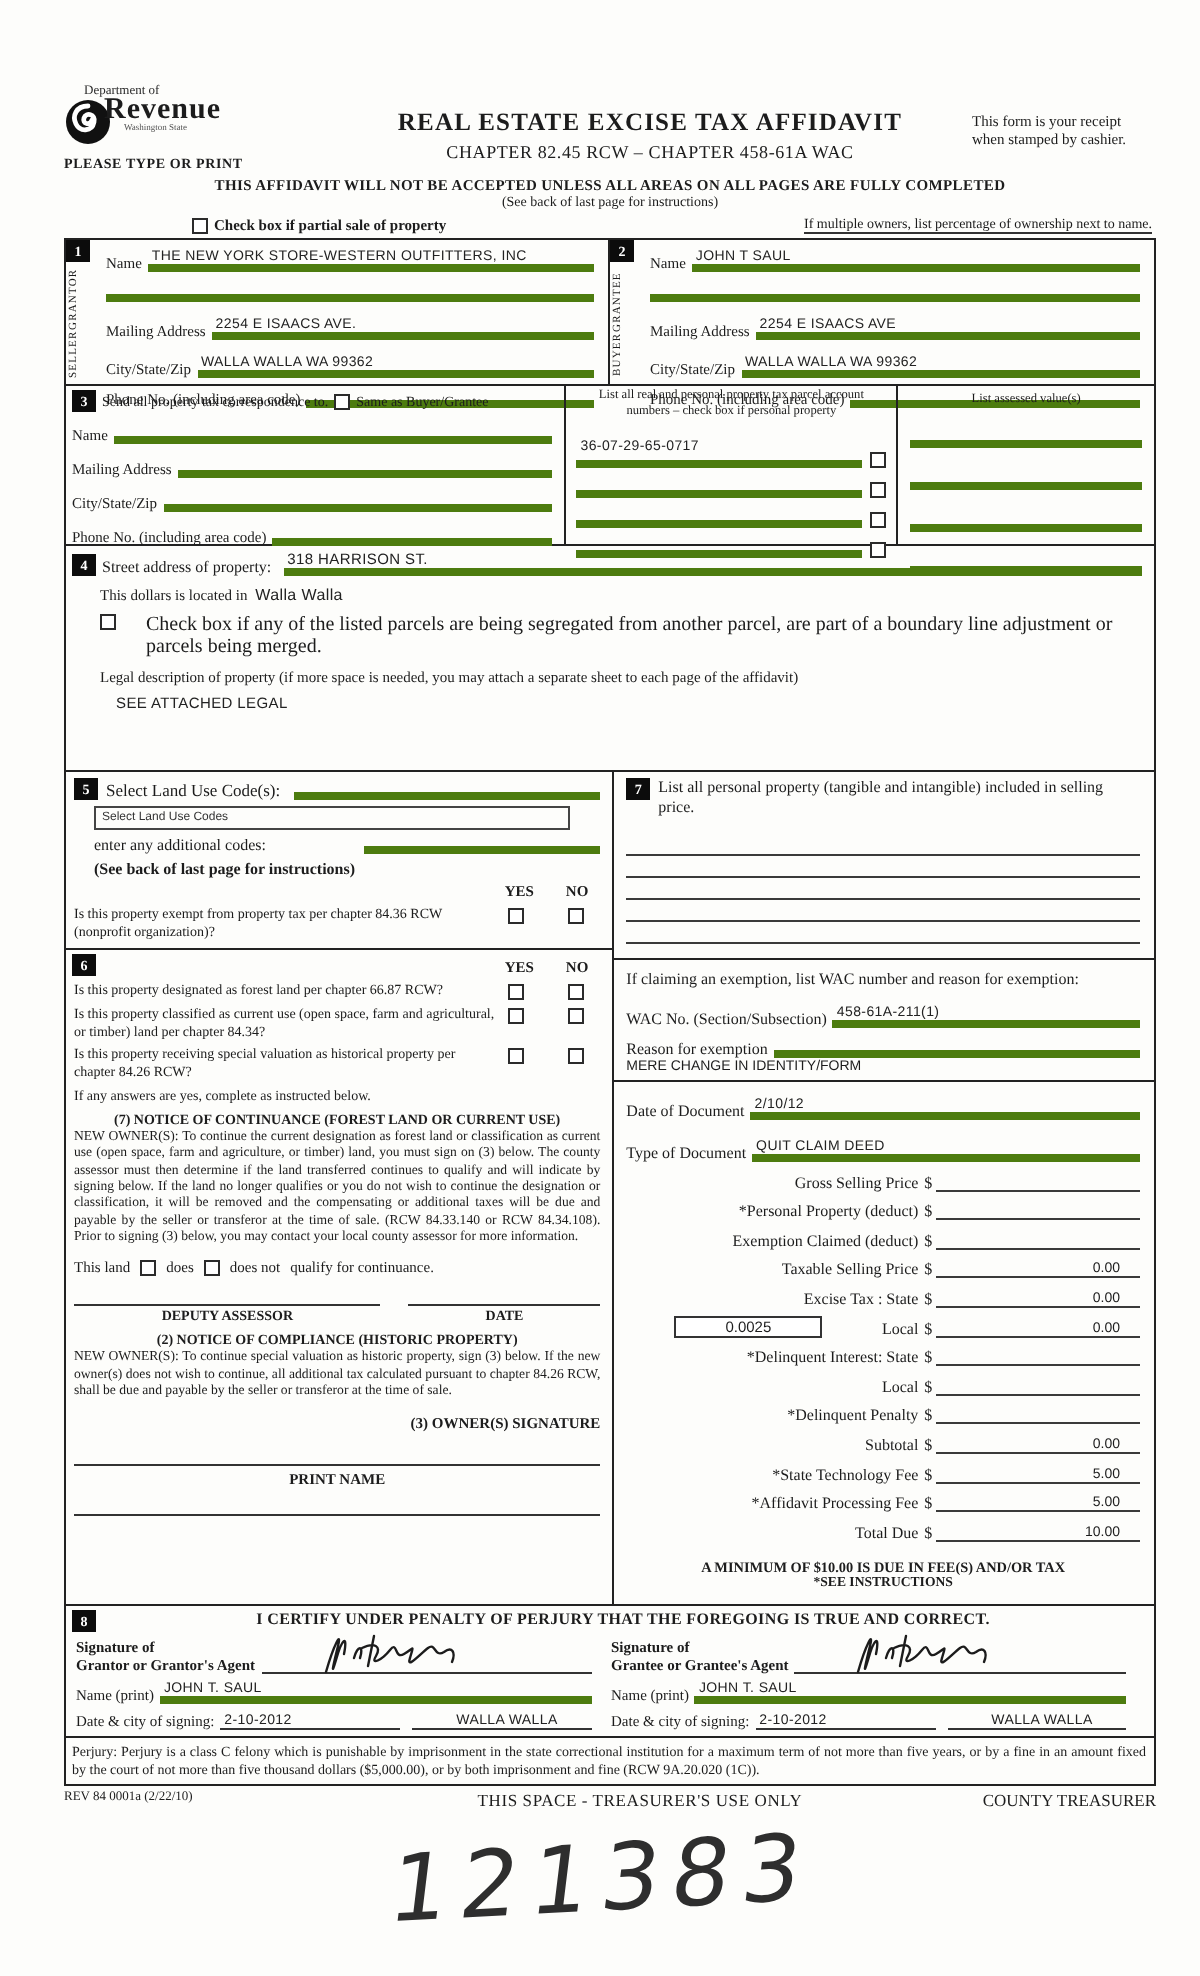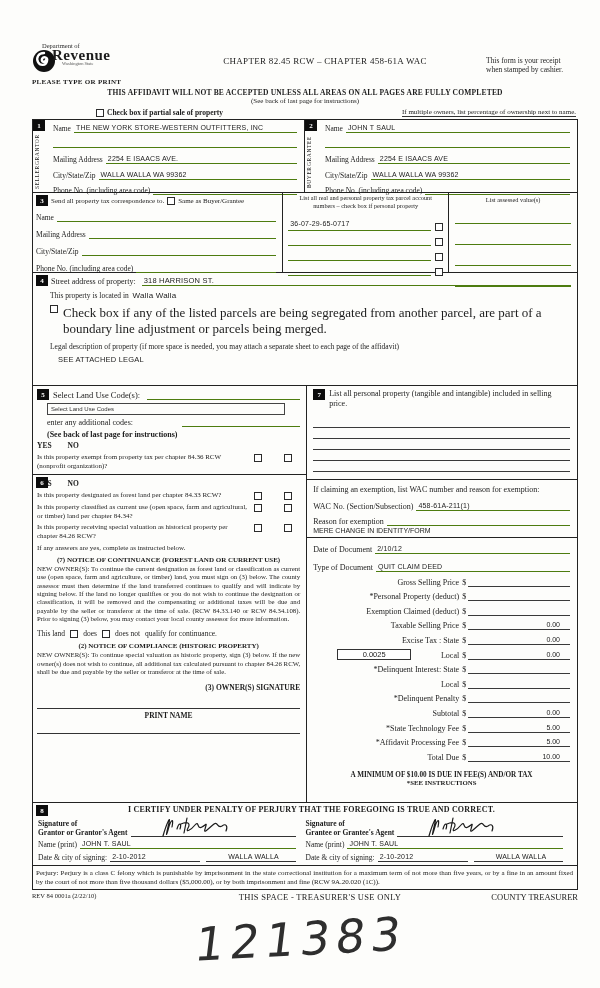--- a/index.html
+++ b/index.html
@@ -31,21 +31,21 @@
   .presale-row { display:flex; justify-content:space-between; align-items:flex-end; font-size:7.5px; margin:3px 2px 1px 2px; }
   .presale-left { display:flex; align-items:center; gap:3px; margin-left:62px;font-weight:bold; }
   .mult-owners { font-size:7px; border-bottom:1px solid #333; }
 
   
   .cb { display:inline-block; width:8px; height:8px; border:1px solid #2b2b2b; background:#fff; vertical-align:middle; flex:0 0 auto; }
   .numbox { display:inline-flex; align-items:center; justify-content:center; width:12px; height:11px;
             background:#0c0c0c; color:#fff; font-size:7px; font-weight:bold; flex:0 0 auto; }
   .fl { display:flex; align-items:flex-end; font-size:7.5px; margin-top:6px; }
   .fl .lab { white-space:nowrap; }
-  .uline { flex:1; border-bottom:1px solid #4d7c0f; min-height:9px; margin-left:3px; }
+  .uline { flex:1; border-bottom:4px solid #4d7c0f; min-height:9px; margin-left:3px; }
   .typed { font-family:"Liberation Sans", sans-serif; font-size:7px; color:#222; letter-spacing:0.2px; padding-left:2px; }
 
   
   .mainbox { border:1.5px solid #222; margin-top:2px; }
 
   
   .rowA { display:flex; border-bottom:1.5px solid #222; height:73px; }
   .half { width:50%; display:flex; }
   .half.left { border-right:1px solid #222; }
   .sidecol { width:16px; position:relative; }
@@ -64,37 +64,37 @@
   .b-col2 .colhdr { font-size:6.3px; text-align:center; line-height:7.5px; }
   .parcel-row { display:flex; align-items:flex-end; gap:4px; margin-top:6px; }
   .b-col3 { flex:1; padding:1px 6px; }
   .b-col3 .colhdr { font-size:6.3px; text-align:center; margin-top:2px; }
   .b-col3 .uline { margin-top:12px; margin-left:0; }
 
   
   .rowC { border-bottom:1px solid #222; padding:2px 6px 2px 3px; height:113px; }
   .street-row { display:flex; align-items:flex-end; gap:3px; font-size:8px; }
   .located-row { font-size:7.5px; margin:5px 0 0 14px; }
-  .seg-row { display:flex; align-items:flex-start; gap:5px; font-size:13px; margin:5px 0 0 14px; }
+  .seg-row { display:flex; align-items:flex-start; gap:15px; font-size:10px; margin:5px 0 0 14px; }
   .legal-lab { font-size:7.5px; margin:5px 0 0 14px; }
   .legal-val { margin:4px 0 0 20px; font-size:7.5px; }
 
   
   .rowD { display:flex; border-bottom:1.5px solid #222; height:417px; }
   .d-left { width:50.4%; border-right:1px solid #222; display:flex; flex-direction:column; }
   .d-right { flex:1; padding:3px 7px 0 6px; }
 
   .sec5 { border-bottom:1px solid #222; padding:3px 6px 4px 4px; }
   .sec5-title-row { display:flex; align-items:flex-end; gap:4px; font-size:8.5px; }
   .dropdown { border:1px solid #444; height:12px; margin:3px 0 0 10px; width:238px;
               font-family:"Liberation Sans", sans-serif; font-size:6px; color:#333;
               display:flex; align-items:center; padding-left:3px; }
   .addl-row { display:flex; align-items:flex-start; font-size:8px; margin:3px 0 0 10px;gap:46px; }
   .instr { font-size:8px; font-weight:bold; margin:3px 0 0 10px; }
-  .yn-head { display:flex; gap:16px; font-size:7.5px; font-weight:bold; padding-right:6px; margin-top:2px; }
+  .yn-head { display:flex; justify-content:flex-end; gap:16px; font-size:7.5px; font-weight:bold; padding-right:6px; margin-top:2px; }
   .q-row { display:flex; align-items:flex-start; font-size:7px; margin-top:3px; line-height:8.5px; }
   .q-row .qtxt { flex:1; padding-right:6px; }
   .q-row .qboxes { display:flex; gap:22px; padding-right:8px; padding-top:1px; }
 
   .sec6 { padding:2px 6px 0 4px; position:relative; flex:1; }
   .sec6 .numbox { position:absolute; left:3px; top:2px; }
   .note { font-size:7px; margin-top:4px; }
   .n-title { font-size:7px; font-weight:bold; text-align:center; margin-top:4px; }
   .n-body { font-size:6.8px; line-height:8.35px; text-align:justify; margin-top:1px; }
   .thisland-row { display:flex; align-items:center; gap:5px; font-size:7.5px; margin-top:6px; }
@@ -165,20 +165,21 @@
             <path d="M12 4 C6 4 4 9 6 13 C8 17 14 17 15 12 C16 8 11 7 10 10 C9 13 13 14 14 11" fill="none" stroke="#fff" stroke-width="2.4" stroke-linecap="round"></path>
           </svg>
           <div class="logo-txt">
             <div class="logo-rev">Revenue</div>
             <div class="logo-state">Washington State</div>
           </div>
         </div>
         <div class="please-type">PLEASE TYPE OR PRINT</div>
       </div>
       <div class="title-blk">
+        <div class="main-title">REAL ESTATE EXCISE TAX AFFIDAVIT</div>
         <div class="chapter">CHAPTER 82.45 RCW – CHAPTER 458-61A WAC</div>
       </div>
       <div class="receipt-note">This form is your receipt when stamped by cashier.</div>
     </div>
     <div class="warn">THIS AFFIDAVIT WILL NOT BE ACCEPTED UNLESS ALL AREAS ON ALL PAGES ARE FULLY COMPLETED</div>
     <div class="see-back">(See back of last page for instructions)</div>
 
     <div class="presale-row">
       <span class="presale-left">
         <span class="cb"></span>
@@ -305,21 +306,21 @@
         </div>
       </div>
 
       <div class="rowC">
         <div class="street-row">
           <span class="numbox">4</span>
           <span>Street address of property:</span>
           <span class="uline"><span class="typed" style="font-size:7.5px;">318 HARRISON ST.</span></span>
         </div>
         <div class="located-row">
-          <span>This property is located in</span>
+          <span>This dollars is located in</span>
           <span class="typed" style="font-size:8px;">Walla Walla</span>
         </div>
         <div class="seg-row">
           <span class="cb"></span>
           <span>Check box if any of the listed parcels are being segregated from another parcel, are part of a boundary line adjustment or parcels being merged.</span>
         </div>
         <div class="legal-lab">Legal description of property (if more space is needed, you may attach a separate sheet to each page of the affidavit)</div>
         <div class="legal-val typed">SEE ATTACHED LEGAL</div>
       </div>
 
@@ -353,21 +354,21 @@
             </div>
           </div>
 
           <div class="sec6">
             <span class="numbox">6</span>
             <div class="yn-head">
               <span>YES</span>
               <span>NO</span>
             </div>
             <div class="q-row">
-              <span class="qtxt">Is this property designated as forest land per chapter 84.33 RCW?</span>
+              <span class="qtxt">Is this property designated as forest land per chapter 66.87 RCW?</span>
               <span class="qboxes">
                 <span class="cb"></span>
                 <span class="cb"></span>
               </span>
             </div>
             <div class="q-row">
               <span class="qtxt">Is this property classified as current use (open space, farm and agricultural, or timber) land per chapter 84.34?</span>
               <span class="qboxes">
                 <span class="cb"></span>
                 <span class="cb"></span>
@@ -384,20 +385,24 @@
             <div class="n-title">(7) NOTICE OF CONTINUANCE (FOREST LAND OR CURRENT USE)</div>
             <div class="n-body">NEW OWNER(S): To continue the current designation as forest land or classification as current use (open space, farm and agriculture, or timber) land, you must sign on (3) below. The county assessor must then determine if the land transferred continues to qualify and will indicate by signing below. If the land no longer qualifies or you do not wish to continue the designation or classification, it will be removed and the compensating or additional taxes will be due and payable by the seller or transferor at the time of sale. (RCW 84.33.140 or RCW 84.34.108). Prior to signing (3) below, you may contact your local county assessor for more information.</div>
             <div class="thisland-row">
               <span>This land</span>
               <span class="cb"></span>
               <span>does</span>
               <span class="cb"></span>
               <span>does not</span>
               <span>qualify for continuance.</span>
             </div>
+            <div class="da-row">
+              <span class="sig-slot">DEPUTY ASSESSOR</span>
+              <span class="date-slot">DATE</span>
+            </div>
             <div class="n-title">(2) NOTICE OF COMPLIANCE (HISTORIC PROPERTY)</div>
             <div class="n-body">NEW OWNER(S): To continue special valuation as historic property, sign (3) below. If the new owner(s) does not wish to continue, all additional tax calculated pursuant to chapter 84.26 RCW, shall be due and payable by the seller or transferor at the time of sale.</div>
             <div class="own-sig">(3) OWNER(S) SIGNATURE</div>
             <div class="pn-line"></div>
             <div class="pn-label">PRINT NAME</div>
             <div class="pn-line" style="margin-top:13px;"></div>
           </div>
         </div>
 
         <div class="d-right">

